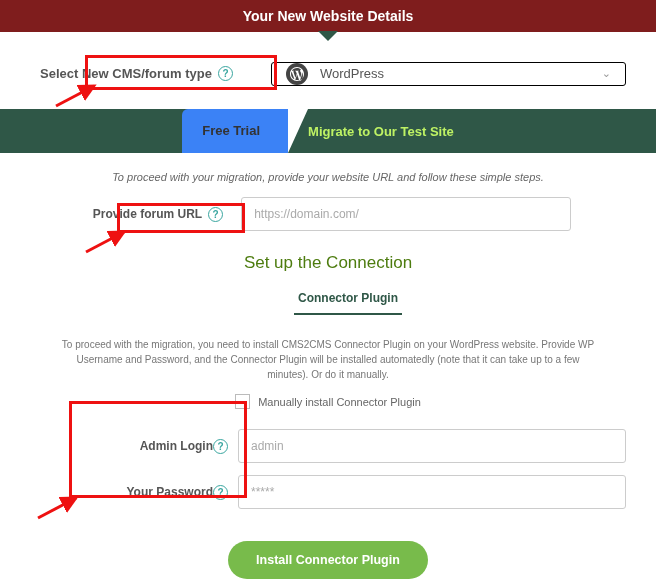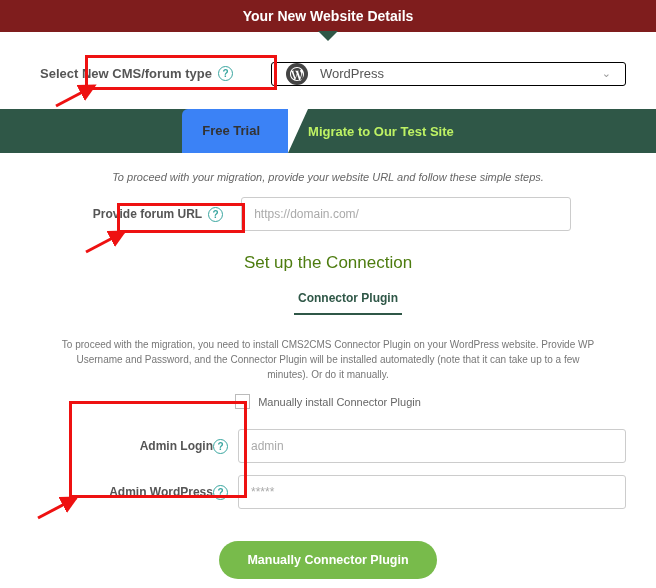--- a/index.html
+++ b/index.html
@@ -116,31 +116,31 @@
     <span>Admin Login</span>
     <span class="help-circle">?</span>
   </div>
   <div class="field-input">
     <input type="text" placeholder="admin" style="">
   </div>
 </div>
 
 <div class="field-row">
   <div class="field-label">
-    <span>Admin WordPress</span>
+    <span>Your Password</span>
     <span class="help-circle">?</span>
   </div>
   <div class="field-input">
     <input type="password" placeholder="*****" style="">
   </div>
 </div>
 
 <div class="btn-row">
   <button class="install-btn">
-    <span>Manually Connector Plugin</span>
+    <span>Install Connector Plugin</span>
   </button>
 </div>
 
 <div class="red-box" style="left:85px; top:55px; width:192px; height:35px;"></div>
 <div class="red-box" style="left:117px; top:203px; width:128px; height:30px;"></div>
 <div class="red-box" style="left:69px; top:401px; width:178px; height:97px;"></div>
 
 <svg class="red-arrow" style="left:52px; top:80px;" width="50" height="30" viewBox="0 0 50 30">
     <defs>
       <marker id="ah1" markerWidth="6" markerHeight="6" refX="5" refY="3" orient="auto">

